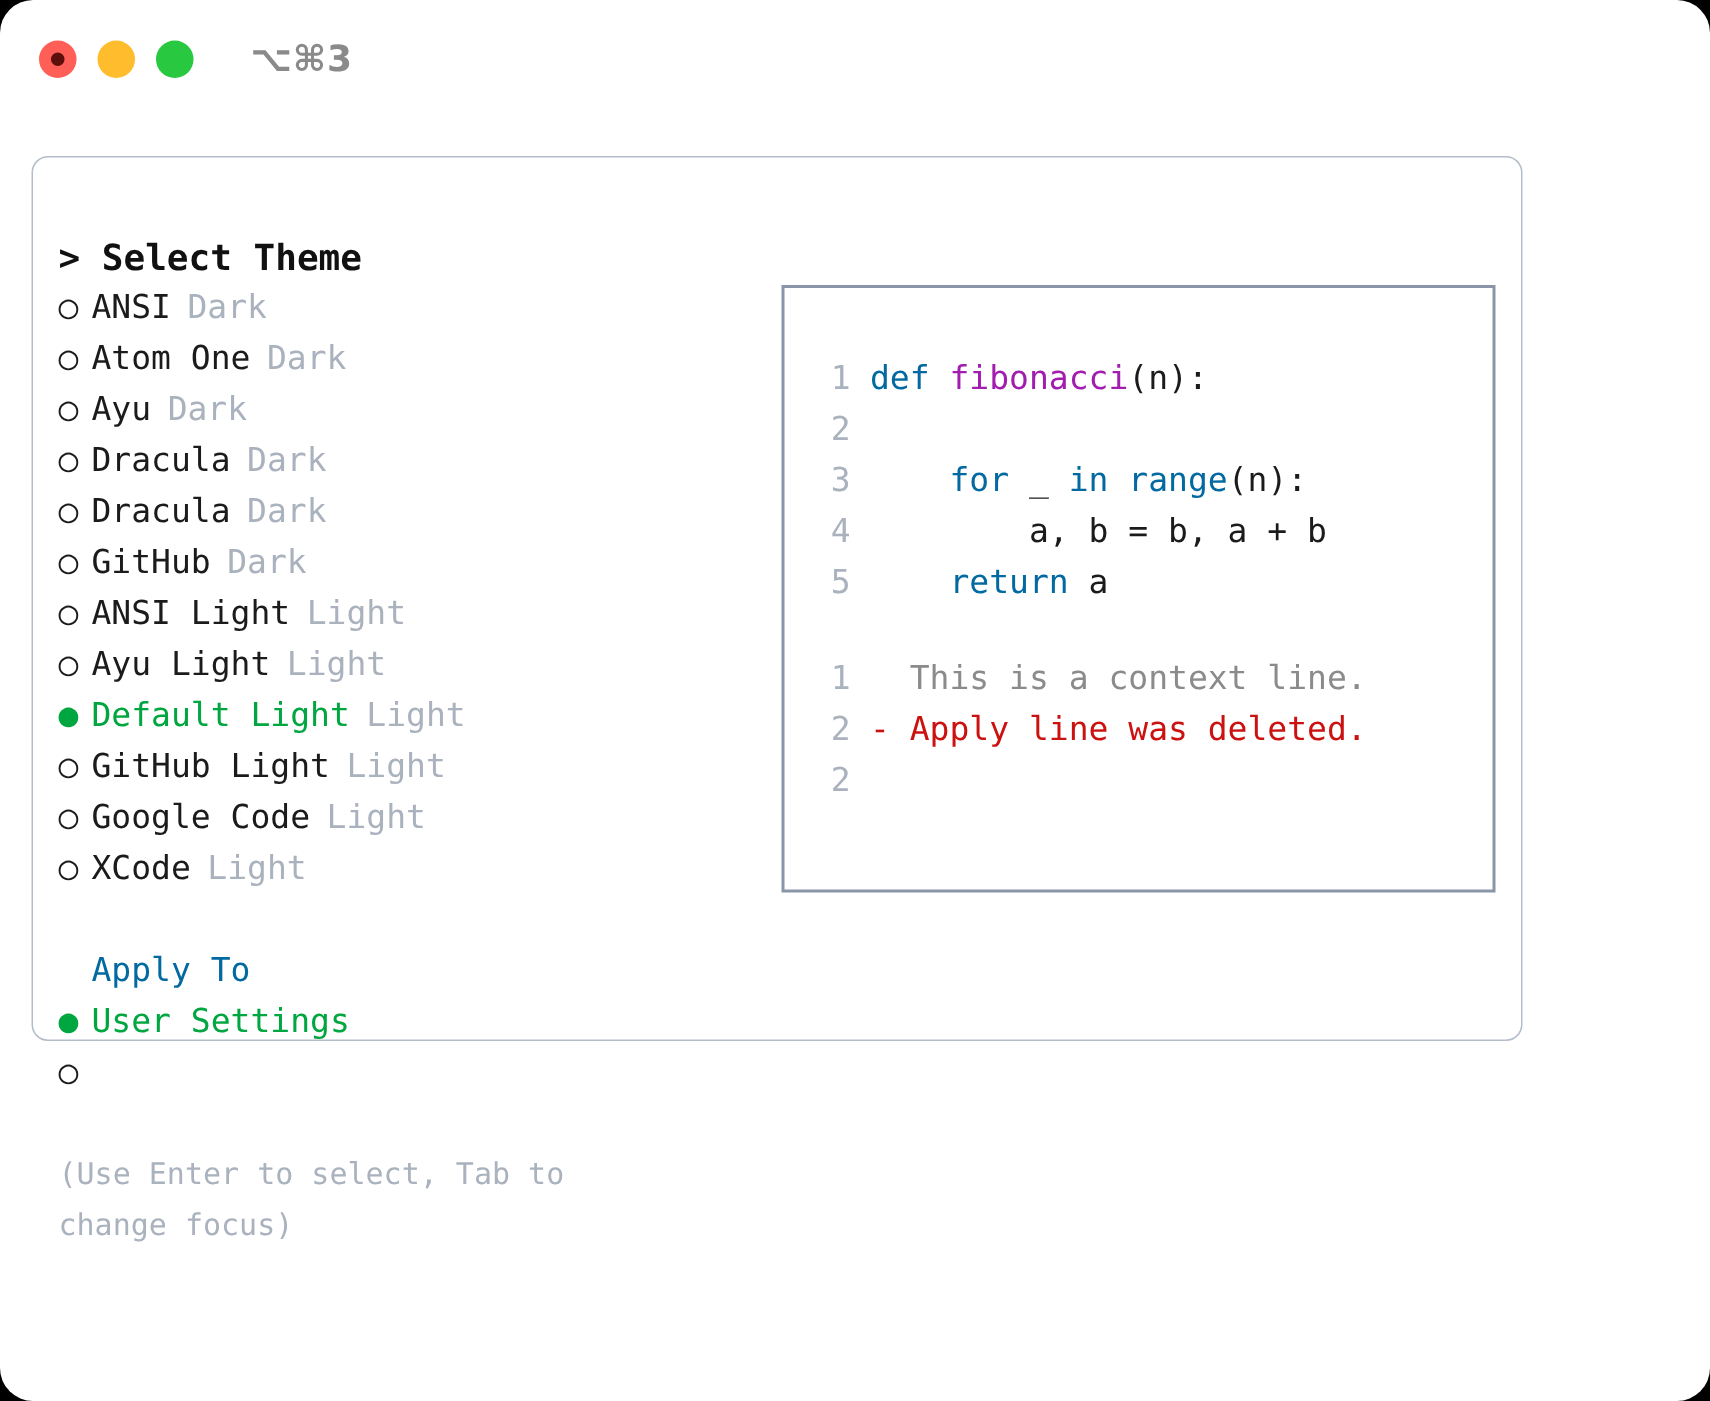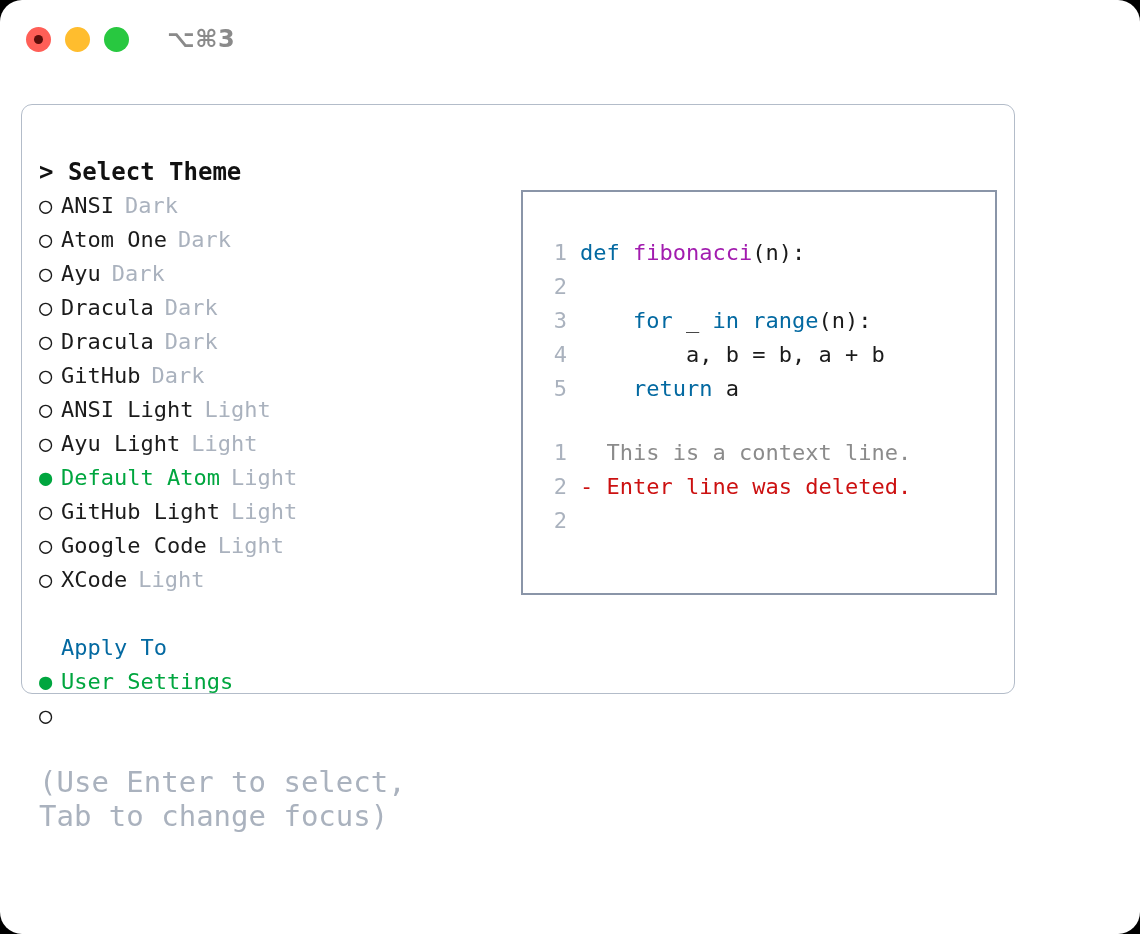--- a/index.html
+++ b/index.html
@@ -137,21 +137,21 @@
   .apply-head {
     font-size: 22px;
     color: #0369a1;
     line-height: 34px;
     white-space: pre;
     padding-left: 22px;
   }
 
   .hint {
     margin-top: 32px;
-    font-size: 29px;
+    font-size: 20px;
     line-height: 34px;
     color: #aab2be;
     width: 410px;
     white-space: normal;
   }
 
   
   .right-col {
     flex: 1;
     padding: 50px 0 0 0;
@@ -260,21 +260,21 @@
             <span class="opt-label">ANSI Light</span>
             <span class="badge">Light</span>
           </div>
           <div class="opt-row">
             <span class="marker">○</span>
             <span class="opt-label">Ayu Light</span>
             <span class="badge">Light</span>
           </div>
           <div class="opt-row selected">
             <span class="marker sel">●</span>
-            <span class="opt-label">Default Atom</span>
+            <span class="opt-label">Default Light</span>
             <span class="badge">Light</span>
           </div>
           <div class="opt-row">
             <span class="marker">○</span>
             <span class="opt-label">GitHub Light</span>
             <span class="badge">Light</span>
           </div>
           <div class="opt-row">
             <span class="marker">○</span>
             <span class="opt-label">Google Code</span>
@@ -334,21 +334,21 @@
 
           <div class="diff-gap"></div>
 
           <div>
             <div class="code-line">
               <span class="lineno">1</span>
               <span class="code-body diff-ctx">  This is a context line.</span>
             </div>
             <div class="code-line">
               <span class="lineno">2</span>
-              <span class="code-body diff-del">- Enter line was deleted.</span>
+              <span class="code-body diff-del">- Apply line was deleted.</span>
             </div>
             <div class="code-line">
               <span class="lineno">2</span>
             </div>
           </div>
 
         </div>
       </div>
 
     </div>

